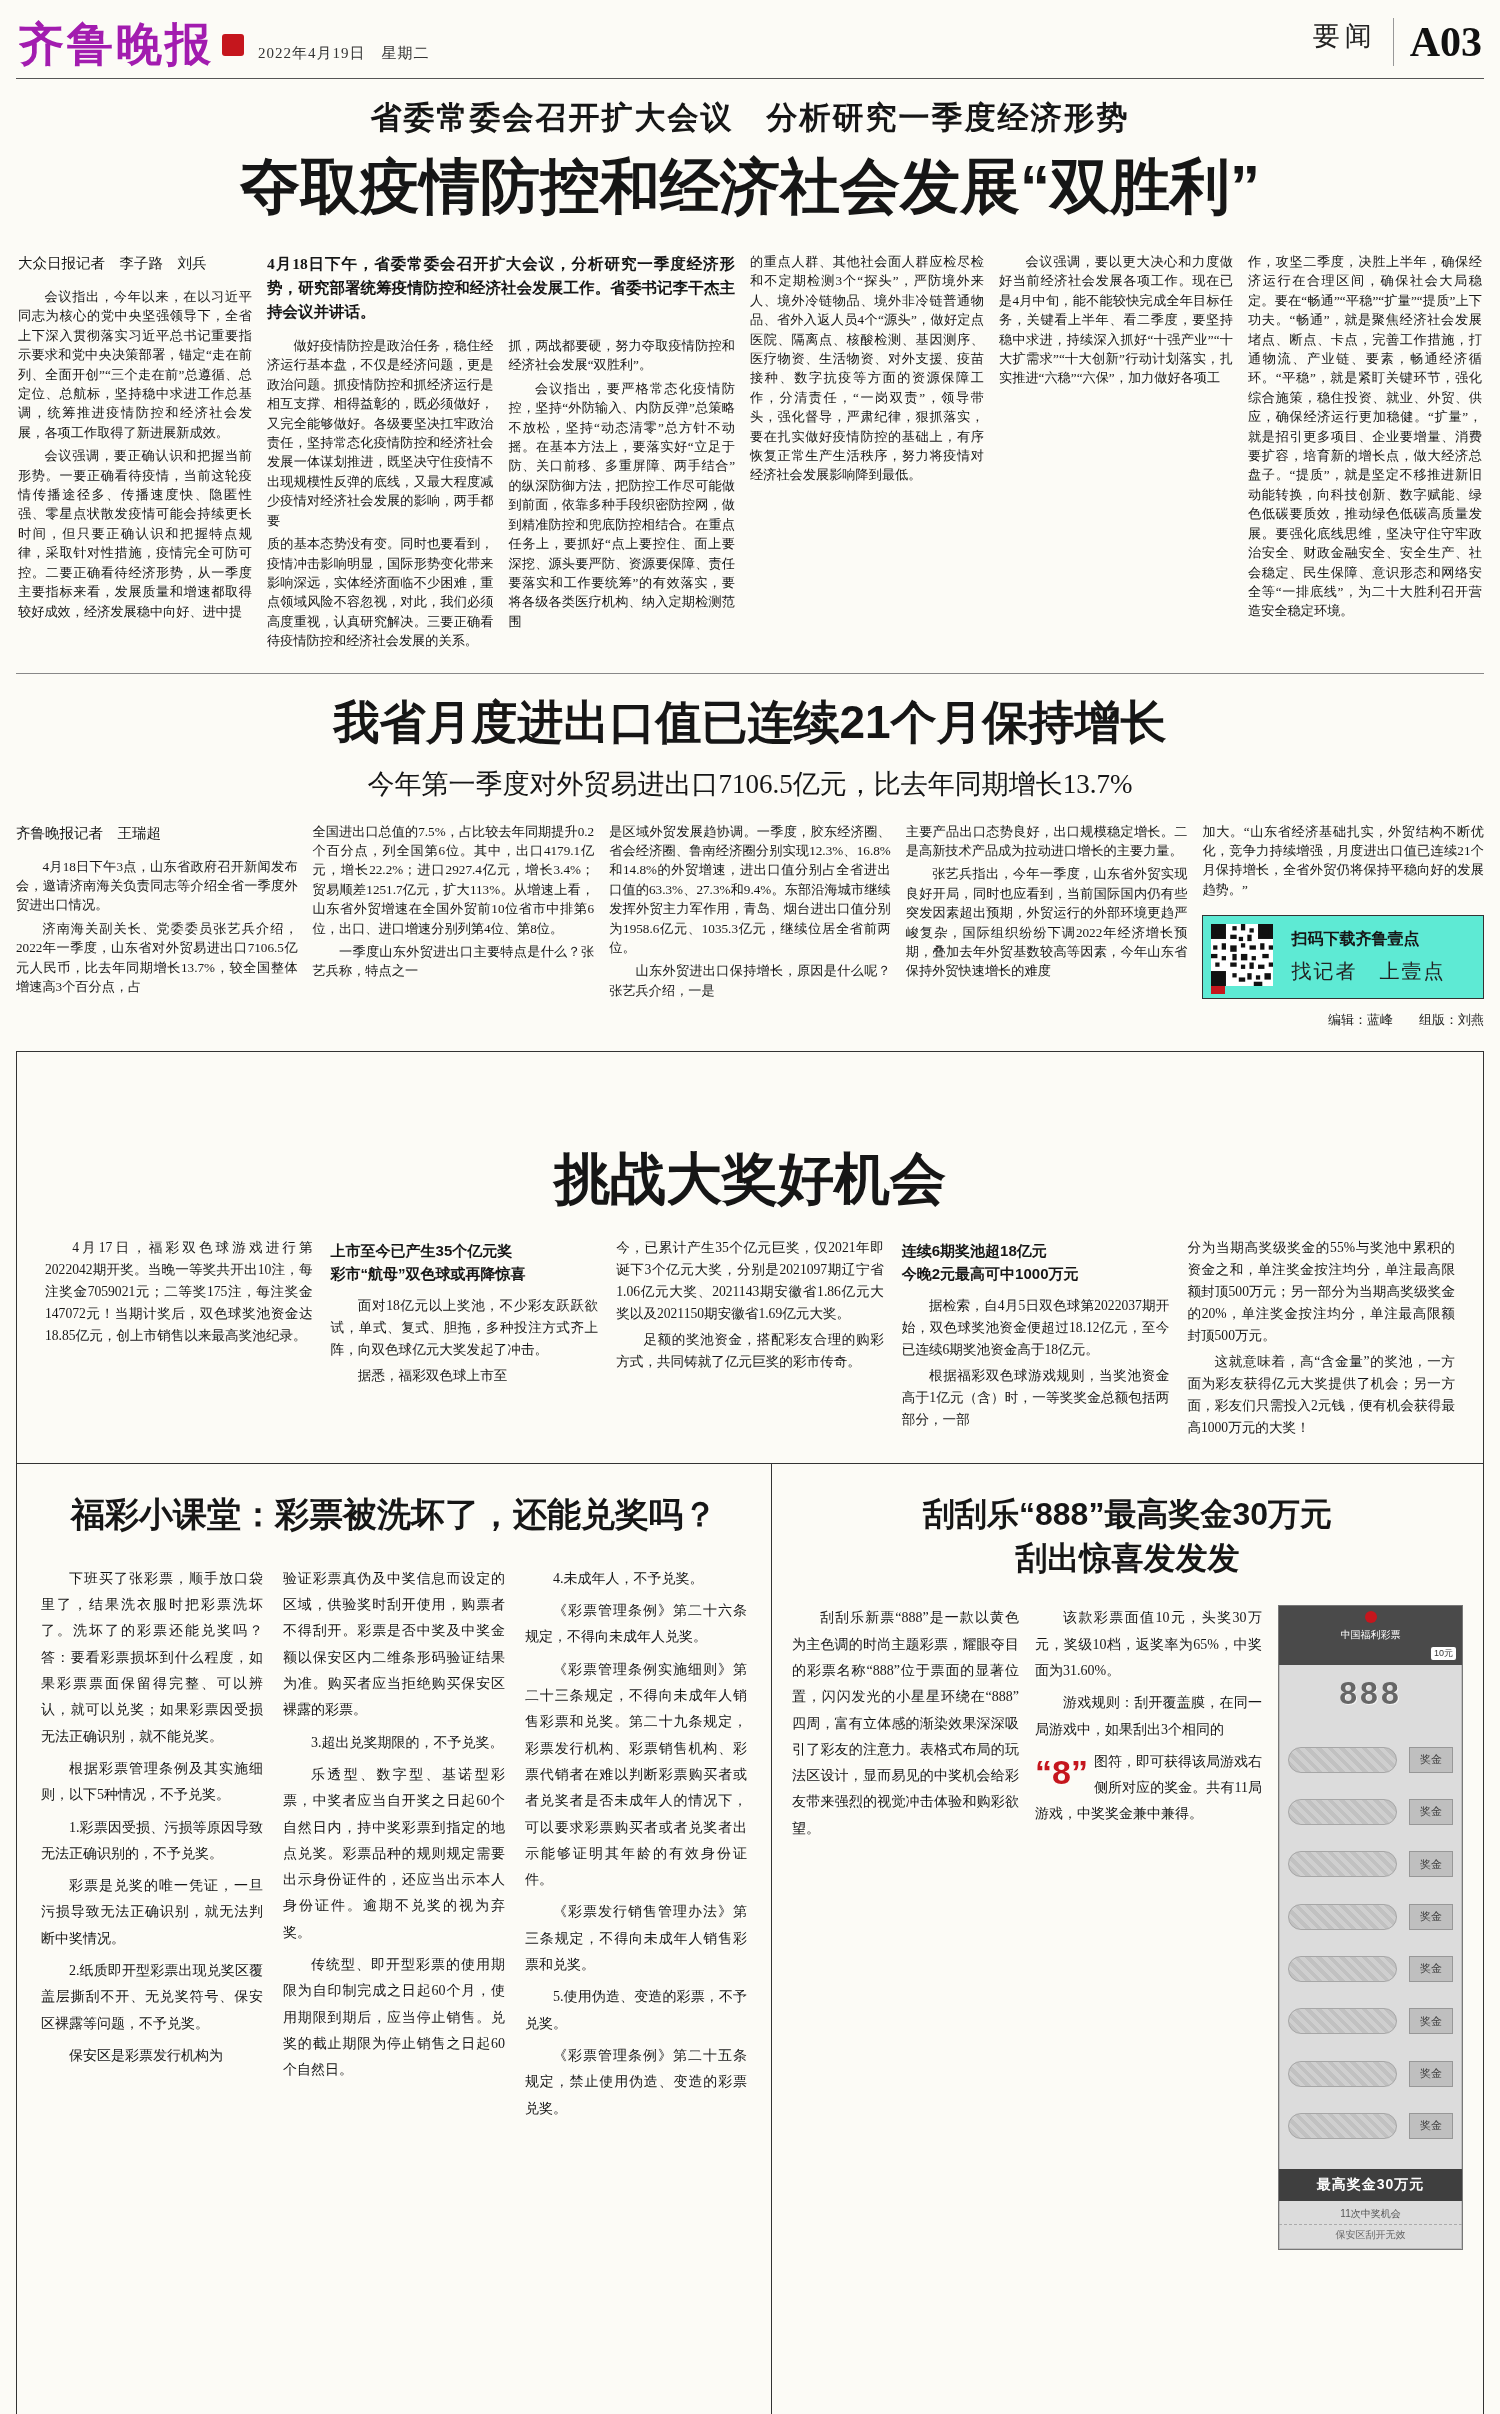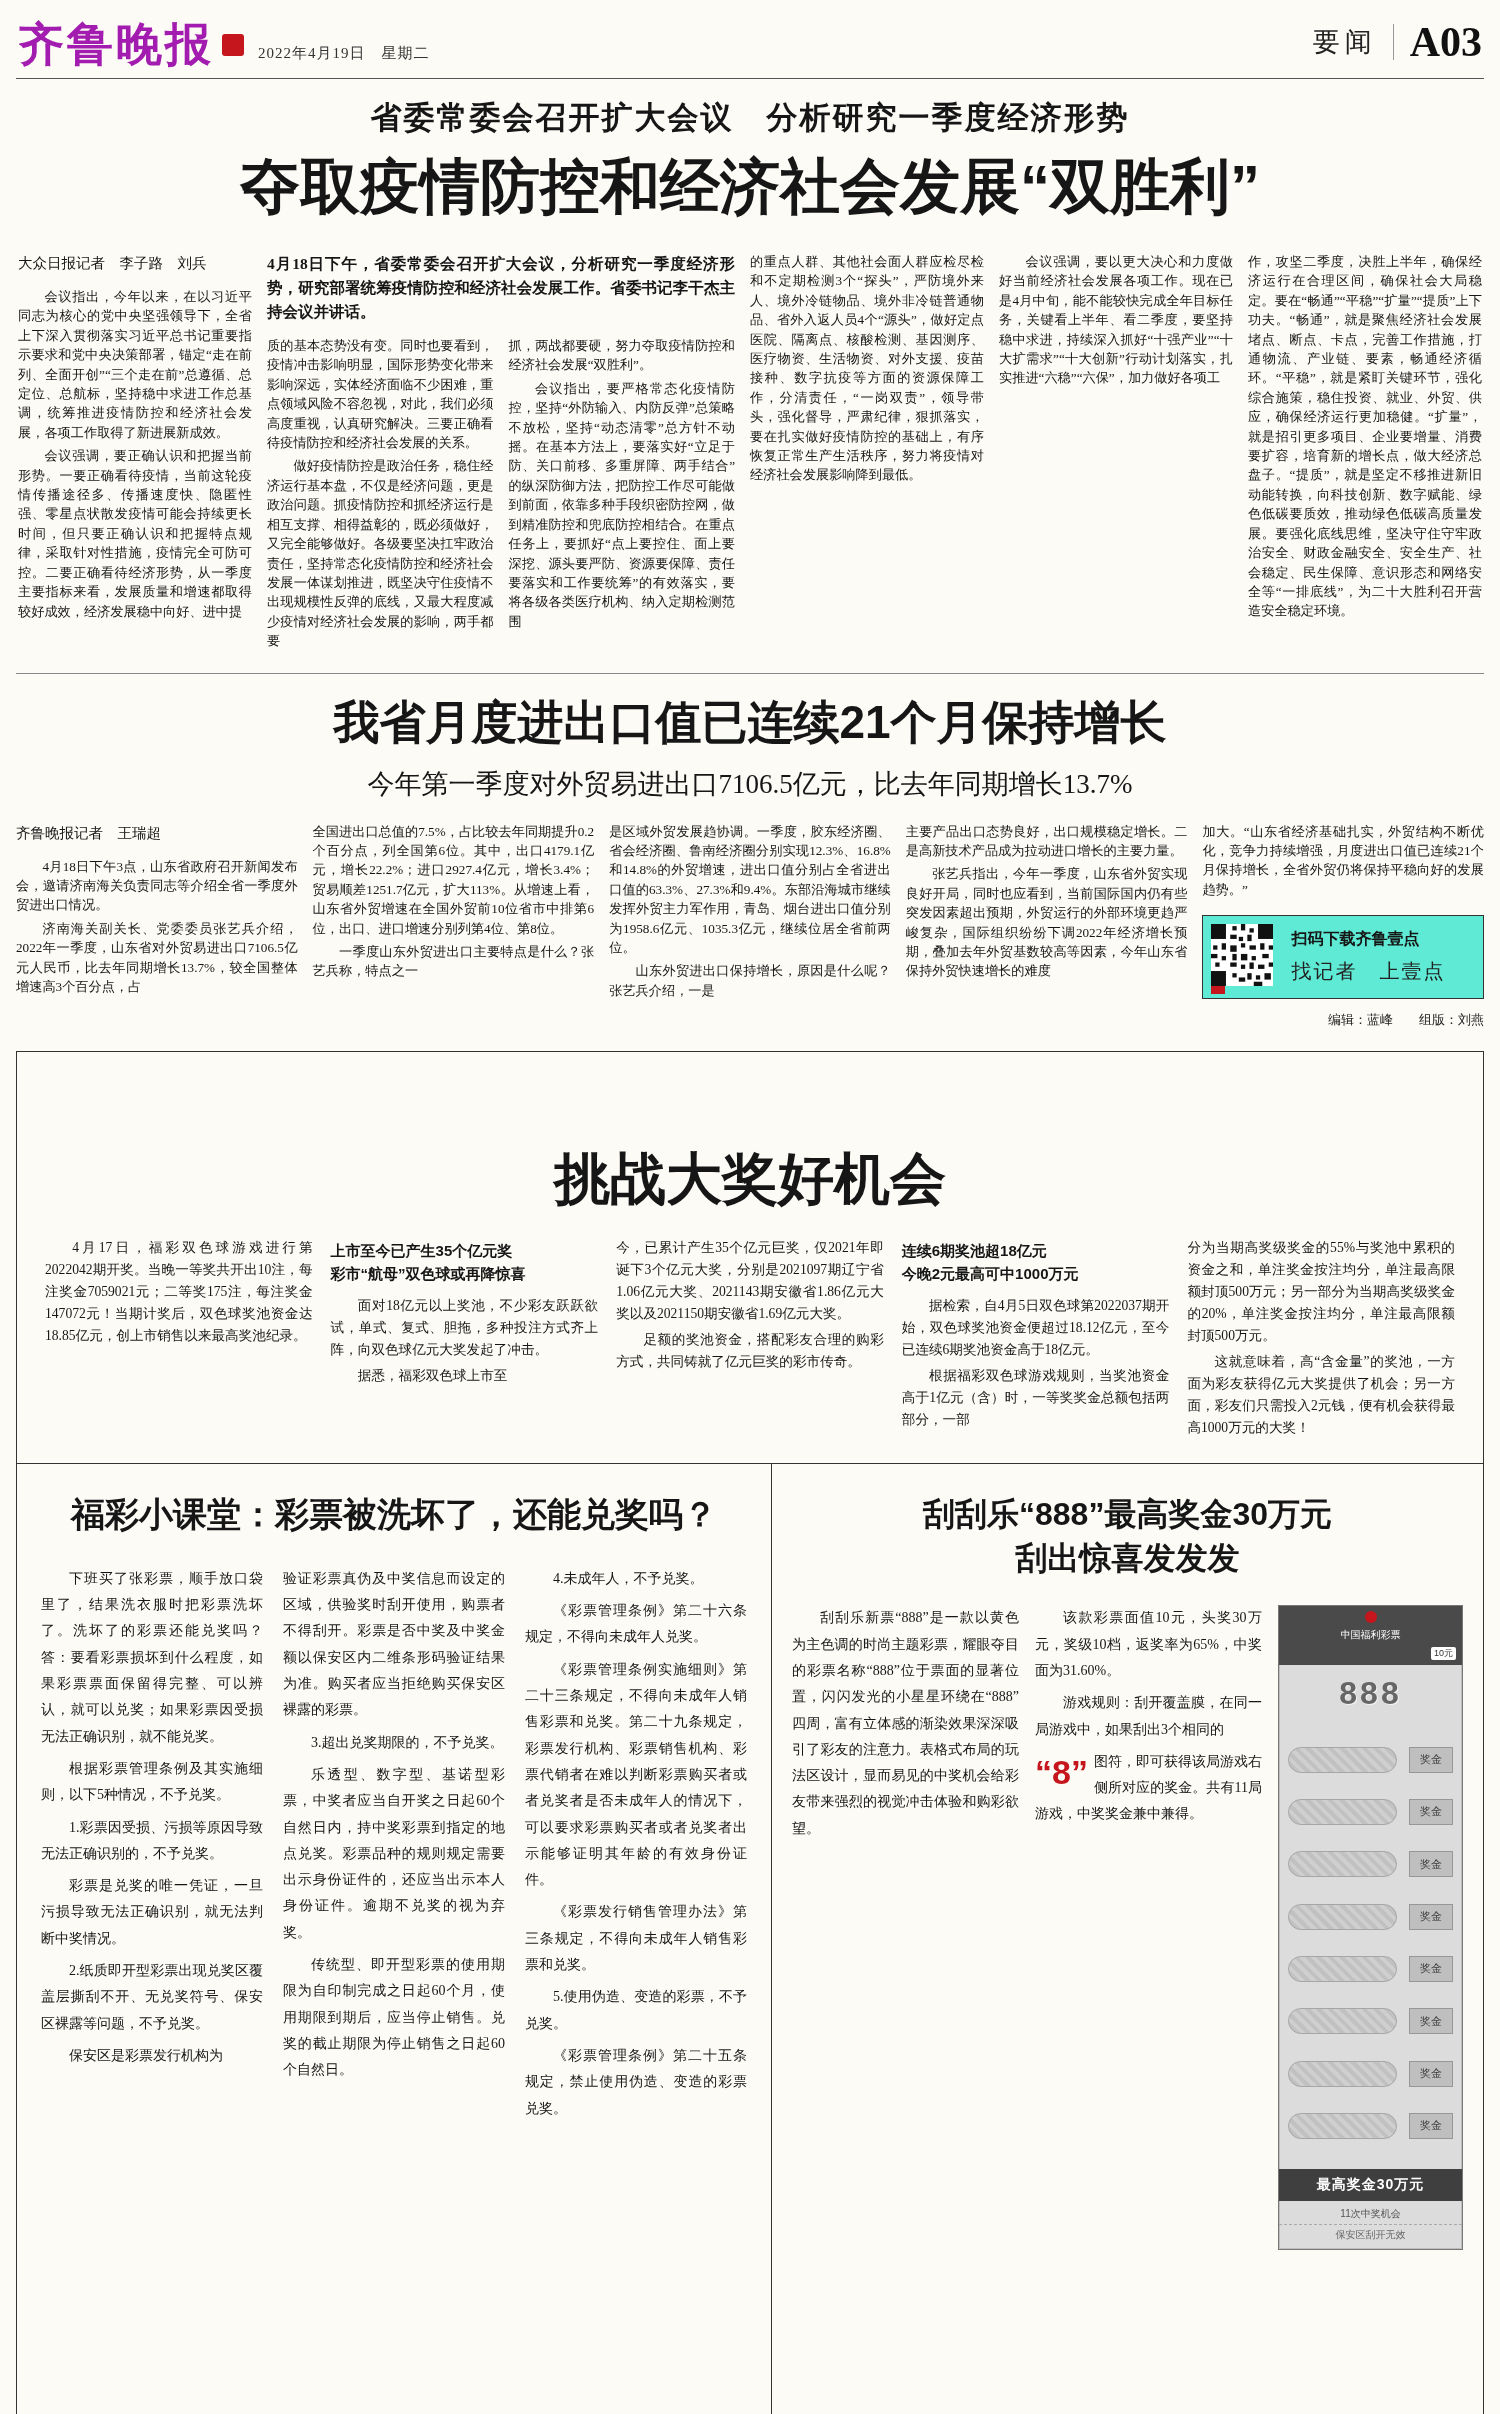--- a/index.html
+++ b/index.html
@@ -7,21 +7,21 @@
   body { margin:0; background:#c9c9c9; font-family:"Liberation Serif","DejaVu Serif",serif; color:#161616; }
   .page { width:1500px; height:2414px; margin:0 auto; background:#fcfbf6; padding:10px 16px 14px; overflow:hidden; position:relative; }
 
   
   .masthead { display:flex; justify-content:space-between; align-items:flex-end; padding:8px 2px 10px; border-bottom:1px solid #555; }
   .mast-left { display:flex; align-items:flex-end; gap:14px; }
   .logo-wrap { display:flex; align-items:center; gap:8px; }
   .paper-logo { font-size:46px; font-weight:bold; color:#a21caf; letter-spacing:3px; line-height:1; }
   .seal { width:22px; height:22px; background:#c5161d; border-radius:3px; }
   .dateline { font-size:15px; color:#333; padding-bottom:5px; letter-spacing:1px; }
-  .mast-right { display:flex; align-items:center; gap:16px; padding-bottom:2px; }
+  .mast-right { display:flex; gap:16px; padding-bottom:2px; }
   .section-label { font-size:27px; letter-spacing:5px; color:#222; border-right:1px solid #999; padding-right:16px; }
   .page-number { font-size:42px; font-weight:bold; font-family:Liberation Serif, serif; color:#111; }
 
   
   .bp { font-size:13.2px; line-height:1.47; text-align:justify; margin:0 0 4px; text-indent:2em; }
   .bp.cont { text-indent:0; }
   .byline { font-size:14.5px; margin:2px 0 14px; }
   .colf { flex:1 1 0; min-width:0; }
 
   
@@ -104,22 +104,22 @@
     <div class="a1-body">
       <div class="colf">
         <div class="byline">大众日报记者　李子路　刘兵</div>
         <p class="bp">会议指出，今年以来，在以习近平同志为核心的党中央坚强领导下，全省上下深入贯彻落实习近平总书记重要指示要求和党中央决策部署，锚定“走在前列、全面开创”“三个走在前”总遵循、总定位、总航标，坚持稳中求进工作总基调，统筹推进疫情防控和经济社会发展，各项工作取得了新进展新成效。</p>
         <p class="bp">会议强调，要正确认识和把握当前形势。一要正确看待疫情，当前这轮疫情传播途径多、传播速度快、隐匿性强、零星点状散发疫情可能会持续更长时间，但只要正确认识和把握特点规律，采取针对性措施，疫情完全可防可控。二要正确看待经济形势，从一季度主要指标来看，发展质量和增速都取得较好成效，经济发展稳中向好、进中提</p>
       </div>
       <div class="col-double">
         <p class="lead-para">4月18日下午，省委常委会召开扩大会议，分析研究一季度经济形势，研究部署统筹疫情防控和经济社会发展工作。省委书记李干杰主持会议并讲话。</p>
         <div class="inner-cols">
           <div class="colf">
+            <p class="bp">做好疫情防控是政治任务，稳住经济运行基本盘，不仅是经济问题，更是政治问题。抓疫情防控和抓经济运行是相互支撑、相得益彰的，既必须做好，又完全能够做好。各级要坚决扛牢政治责任，坚持常态化疫情防控和经济社会发展一体谋划推进，既坚决守住疫情不出现规模性反弹的底线，又最大程度减少疫情对经济社会发展的影响，两手都要</p>
             <p class="bp cont">质的基本态势没有变。同时也要看到，疫情冲击影响明显，国际形势变化带来影响深远，实体经济面临不少困难，重点领域风险不容忽视，对此，我们必须高度重视，认真研究解决。三要正确看待疫情防控和经济社会发展的关系。</p>
-            <p class="bp">做好疫情防控是政治任务，稳住经济运行基本盘，不仅是经济问题，更是政治问题。抓疫情防控和抓经济运行是相互支撑、相得益彰的，既必须做好，又完全能够做好。各级要坚决扛牢政治责任，坚持常态化疫情防控和经济社会发展一体谋划推进，既坚决守住疫情不出现规模性反弹的底线，又最大程度减少疫情对经济社会发展的影响，两手都要</p>
           </div>
           <div class="colf">
             <p class="bp cont">抓，两战都要硬，努力夺取疫情防控和经济社会发展“双胜利”。</p>
             <p class="bp">会议指出，要严格常态化疫情防控，坚持“外防输入、内防反弹”总策略不放松，坚持“动态清零”总方针不动摇。在基本方法上，要落实好“立足于防、关口前移、多重屏障、两手结合”的纵深防御方法，把防控工作尽可能做到前面，依靠多种手段织密防控网，做到精准防控和兜底防控相结合。在重点任务上，要抓好“点上要控住、面上要深挖、源头要严防、资源要保障、责任要落实和工作要统筹”的有效落实，要将各级各类医疗机构、纳入定期检测范围</p>
           </div>
         </div>
       </div>
       <div class="colf">
         <p class="bp cont">的重点人群、其他社会面人群应检尽检和不定期检测3个“探头”，严防境外来人、境外冷链物品、境外非冷链普通物品、省外入返人员4个“源头”，做好定点医院、隔离点、核酸检测、基因测序、医疗物资、生活物资、对外支援、疫苗接种、数字抗疫等方面的资源保障工作，分清责任，“一岗双责”，领导带头，强化督导，严肃纪律，狠抓落实，要在扎实做好疫情防控的基础上，有序恢复正常生产生活秩序，努力将疫情对经济社会发展影响降到最低。</p>
       </div>

